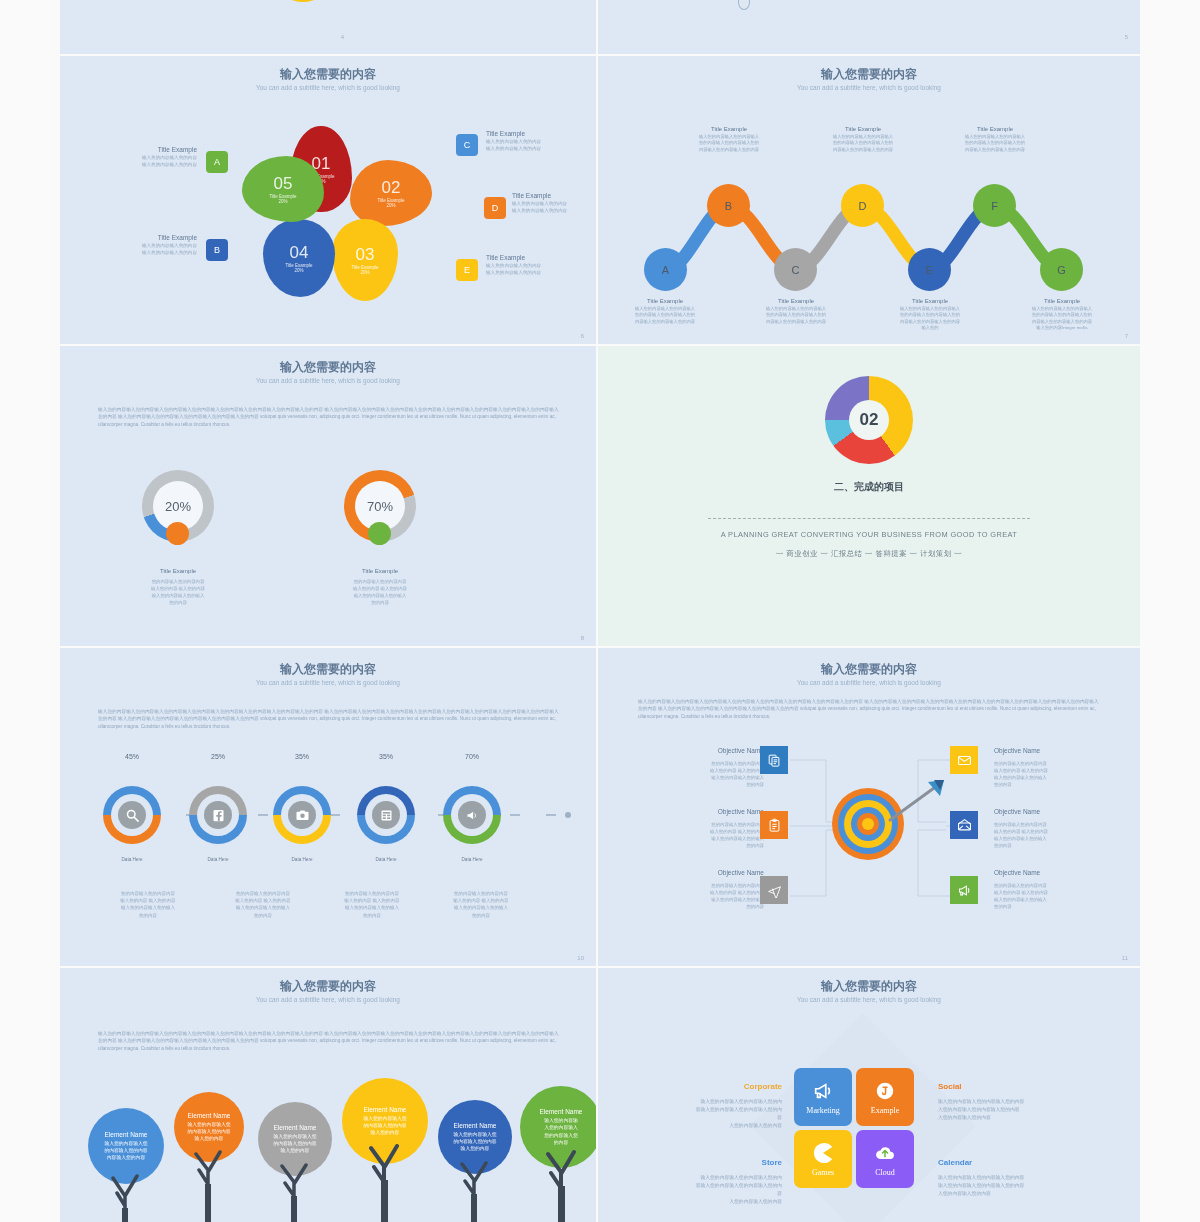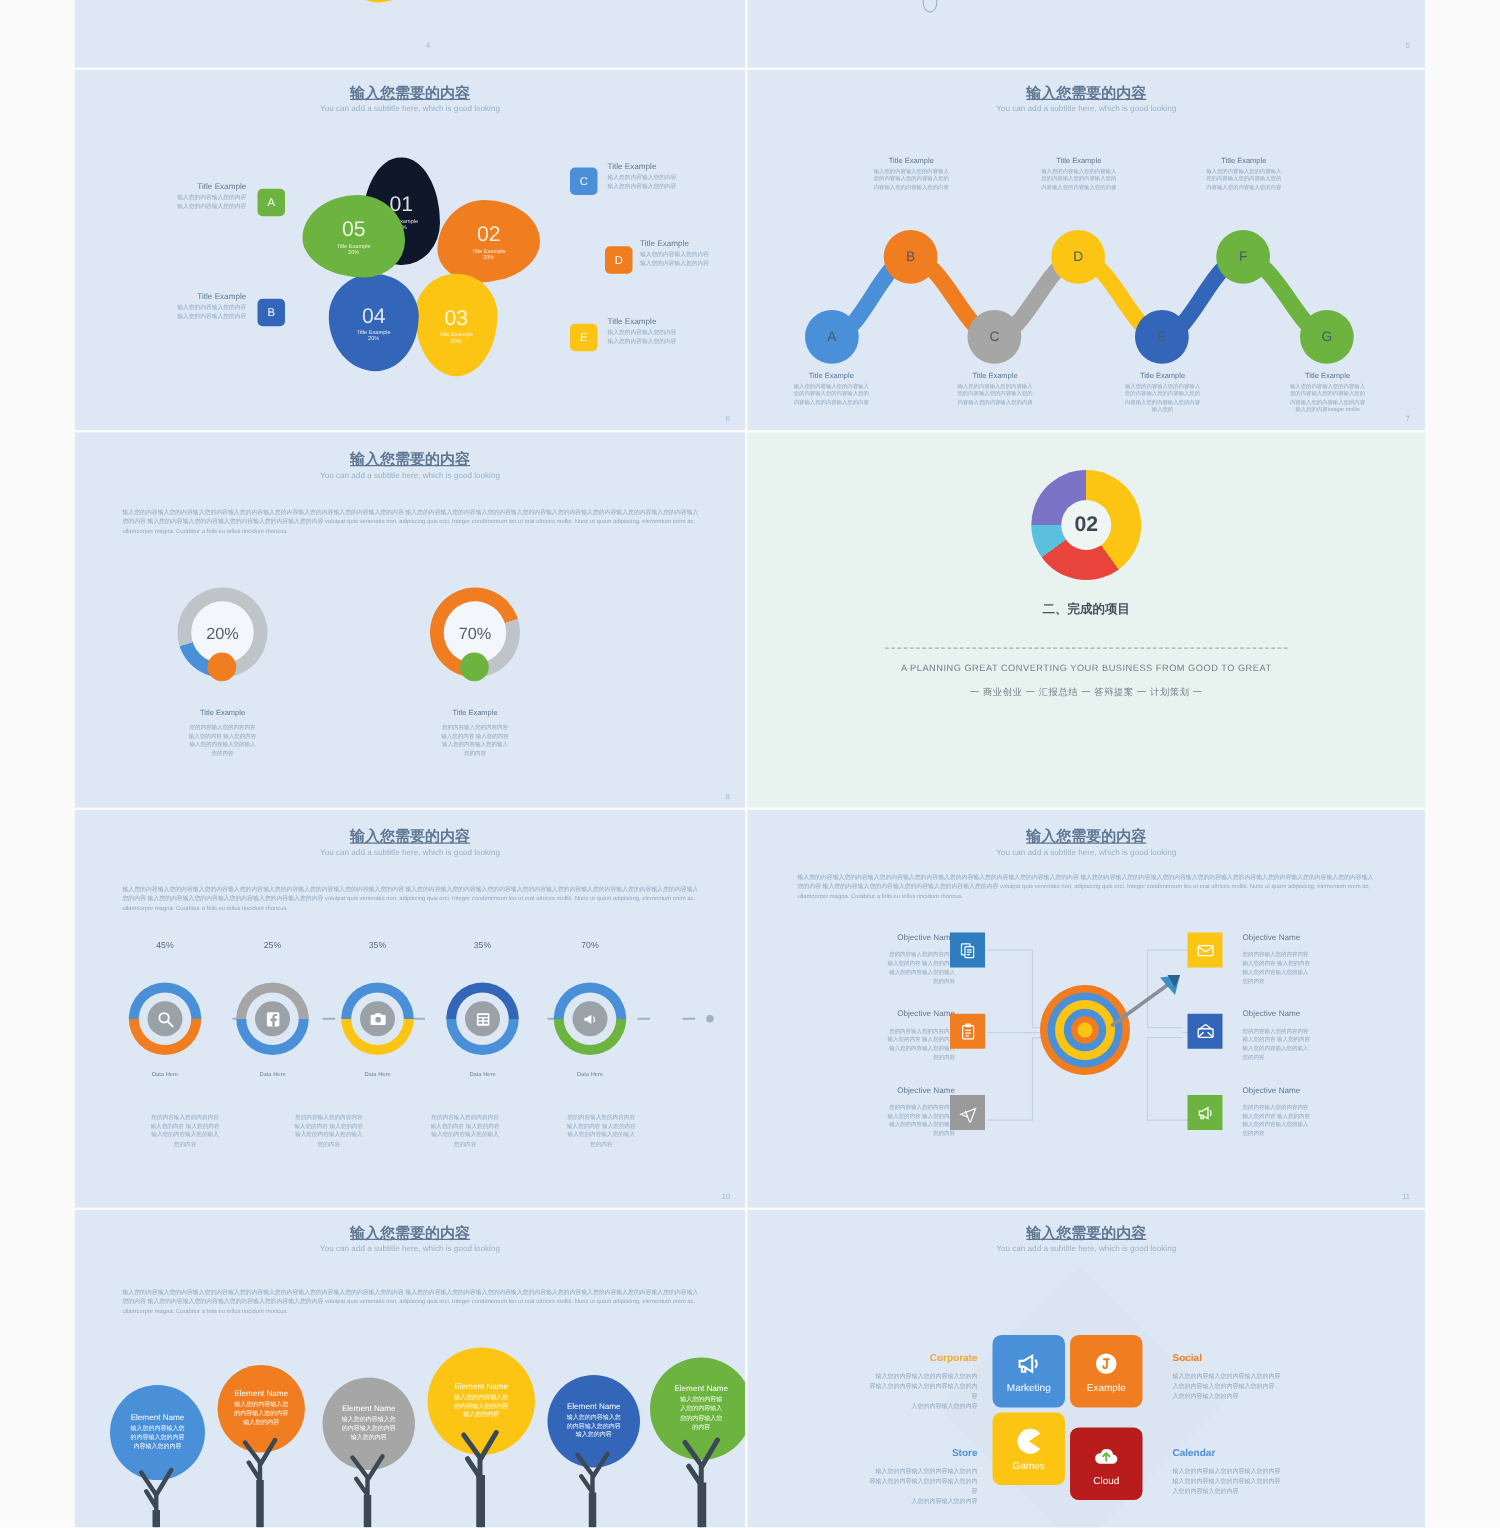--- a/index.html
+++ b/index.html
@@ -1,21 +1,21 @@
 <!DOCTYPE html>
 <html><head>
 <meta charset="utf-8">
 <style>
   html,body{margin:0;padding:0;background:#fbfbfc;}
   body{font-family:"Liberation Sans","DejaVu Sans",sans-serif;}
   #page{position:relative;width:1200px;height:1222px;background:#fafafa;overflow:hidden;}
   .gallery{position:absolute;left:60px;top:0;width:1080px;height:1222px;}
   .slide{position:absolute;background:#dee8f5;overflow:hidden;}
   .slide.mint{background:#e8f3ef;}
-  .slide-title{position:absolute;left:0;right:0;text-align:center;color:#5f7894;font-weight:bold;text-decoration:underline;}
+  .slide-title{position:absolute;left:0;right:0;text-align:center;color:#5f7894;font-weight:bold;}
   .slide-sub{position:absolute;left:0;right:0;text-align:center;color:#9ab1c8;}
   .pgnum{position:absolute;right:12px;bottom:5px;color:#9fb4cc;font-size:6px;}
   .body-para{position:absolute;color:#8fa6bd;line-height:1.55;}
 
   
   .petal{position:absolute;display:flex;flex-direction:column;align-items:center;justify-content:center;color:#fff;}
   .petal .num{font-size:17px;opacity:.85;line-height:1;}
   .petal .lbl{font-size:4.5px;opacity:.85;margin-top:2px;}
   .petal .pct{font-size:4.5px;opacity:.85;}
   .tagbox{position:absolute;width:22px;height:22px;border-radius:4px;color:#fff;display:flex;align-items:center;justify-content:center;font-size:9px;}
@@ -59,21 +59,21 @@
   .objp{position:absolute;width:96px;font-size:4.4px;color:#8fa6bd;line-height:1.6;}
   .target{position:absolute;width:72px;height:72px;border-radius:50%;}
 
   
   .tree{position:absolute;}
   .crown{position:absolute;border-radius:50%;display:flex;flex-direction:column;align-items:center;justify-content:center;color:#fff;text-align:center;}
   .crown .n{font-size:6.5px;margin-bottom:2px;}
   .crown .d{font-size:4.8px;line-height:1.5;}
 
   
-  .bigtile{position:absolute;width:58px;height:58px;border-radius:7px;display:flex;flex-direction:column;align-items:center;justify-content:center;color:#fff;}
+  .bigtile{position:absolute;width:58px;height:58px;border-radius:7px;display:flex;flex-direction:column;align-items:center;justify-content:center;color:#fff;font-family:Liberation Serif, serif;}
   .bigtile .tl{font-size:8px;margin-top:4px;}
   .sidehead{position:absolute;width:110px;font-size:8px;font-weight:bold;}
   .sidebody{position:absolute;width:130px;font-size:4.8px;color:#8fa6bd;line-height:1.7;}
 </style>
 </head>
 <body>
 
 <div id="page">
  <div class="gallery">
 
@@ -87,21 +87,21 @@
 
     <div style="position:absolute;left:140px;top:12px;width:10px;height:14px;border:1px solid #9fb6cd;border-radius:50%;"></div>
 
     <div class="pgnum" style="right:12px;bottom:14px;">5</div>
   </div>
 
   <div class="slide" style="left:0;top:56px;width:536px;height:288px;">
     <div class="slide-title" style="top:10px;font-size:12px;">输入您需要的内容</div>
     <div class="slide-sub" style="top:28px;font-size:6.5px;">You can add a subtitle here, which is good looking</div>
 
-    <div class="petal" style="left:230px;top:70px;width:62px;height:86px;background:#0f172a;border-radius:50% 50% 50% 50%/62% 62% 40% 40%;text-align:center;">
+    <div class="petal" style="left:230px;top:70px;width:62px;height:86px;background:#b91c1c;border-radius:50% 50% 50% 50%/62% 62% 40% 40%;text-align:center;">
       <span class="num">01</span>
       <span class="lbl">Title Example</span>
       <span class="pct">20%</span>
     </div>
     <div class="petal" style="left:290px;top:104px;width:82px;height:66px;background:#f07d20;border-radius:46% 54% 60% 40%/60% 50% 50% 40%;">
       <span class="num">02</span>
       <span class="lbl">Title Example</span>
       <span class="pct">20%</span>
     </div>
     <div class="petal" style="left:272px;top:163px;width:66px;height:82px;background:#fcc514;border-radius:50% 50% 50% 50%/40% 40% 60% 60%;">
@@ -632,21 +632,21 @@
             <path d="M10 8h4.2M12.6 8v6.2a1.6 1.6 0 0 1-3.2 0" stroke="#f07d20" stroke-width="1.7" fill="none" stroke-linecap="round"></path>
           </svg>
       <span class="tl">Example</span>
     </div>
     <div class="bigtile" style="left:196px;top:162px;background:#fcc514;">
       <svg width="22" height="22" viewBox="0 0 24 24">
             <path d="M12 12 L22 5.5 A11 11 0 1 0 22 18.5 Z" fill="#fff"></path>
           </svg>
       <span class="tl">Games</span>
     </div>
-    <div class="bigtile" style="left:258px;top:174px;background:#b91c1c;justify-content:center;">
+    <div class="bigtile" style="left:258px;top:162px;background:#8b5cf6;justify-content:center;">
       <svg width="22" height="22" viewBox="0 0 24 24" fill="#fff">
             <path d="M6.5 18.5h11a4 4 0 0 0 .4-8 5.6 5.6 0 0 0-10.8-1.1A3.7 3.7 0 0 0 6.5 18.5z"></path>
             <path d="M12 16V9.5M9.2 12L12 9.2l2.8 2.8" stroke="#6cb33f" stroke-width="1.6" fill="none" stroke-linecap="round" stroke-linejoin="round"></path>
           </svg>
       <span class="tl">Cloud</span>
     </div>
 
     <div class="sidehead" style="left:74px;top:114px;text-align:right;color:#f0a830;">Corporate</div>
     <div class="sidebody" style="left:54px;top:130px;text-align:right;white-space:pre-line;">输入您的内容输入您的内容输入您的内
 容输入您的内容输入您的内容输入您的内

